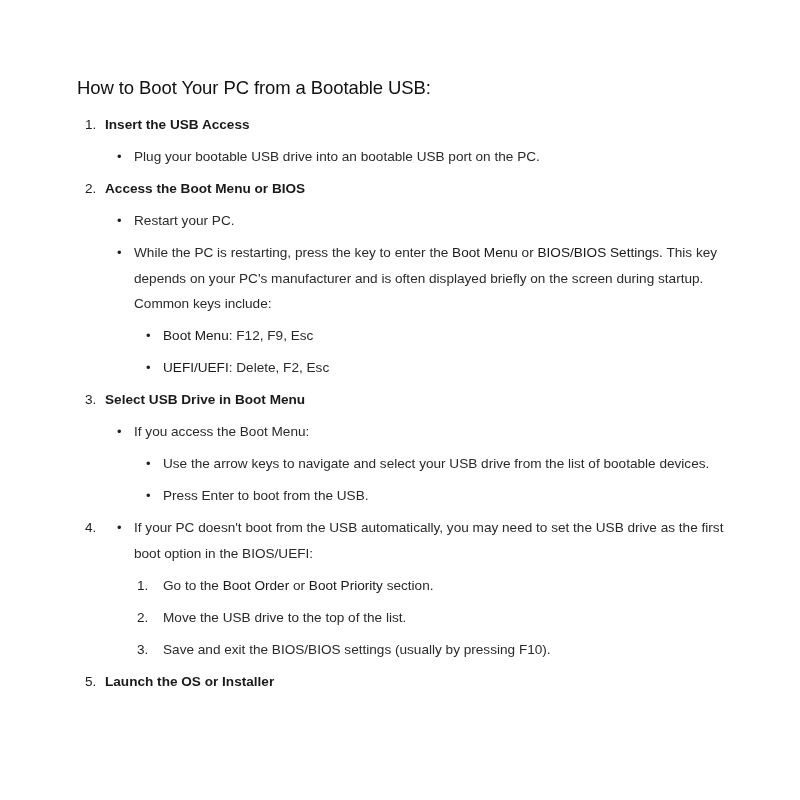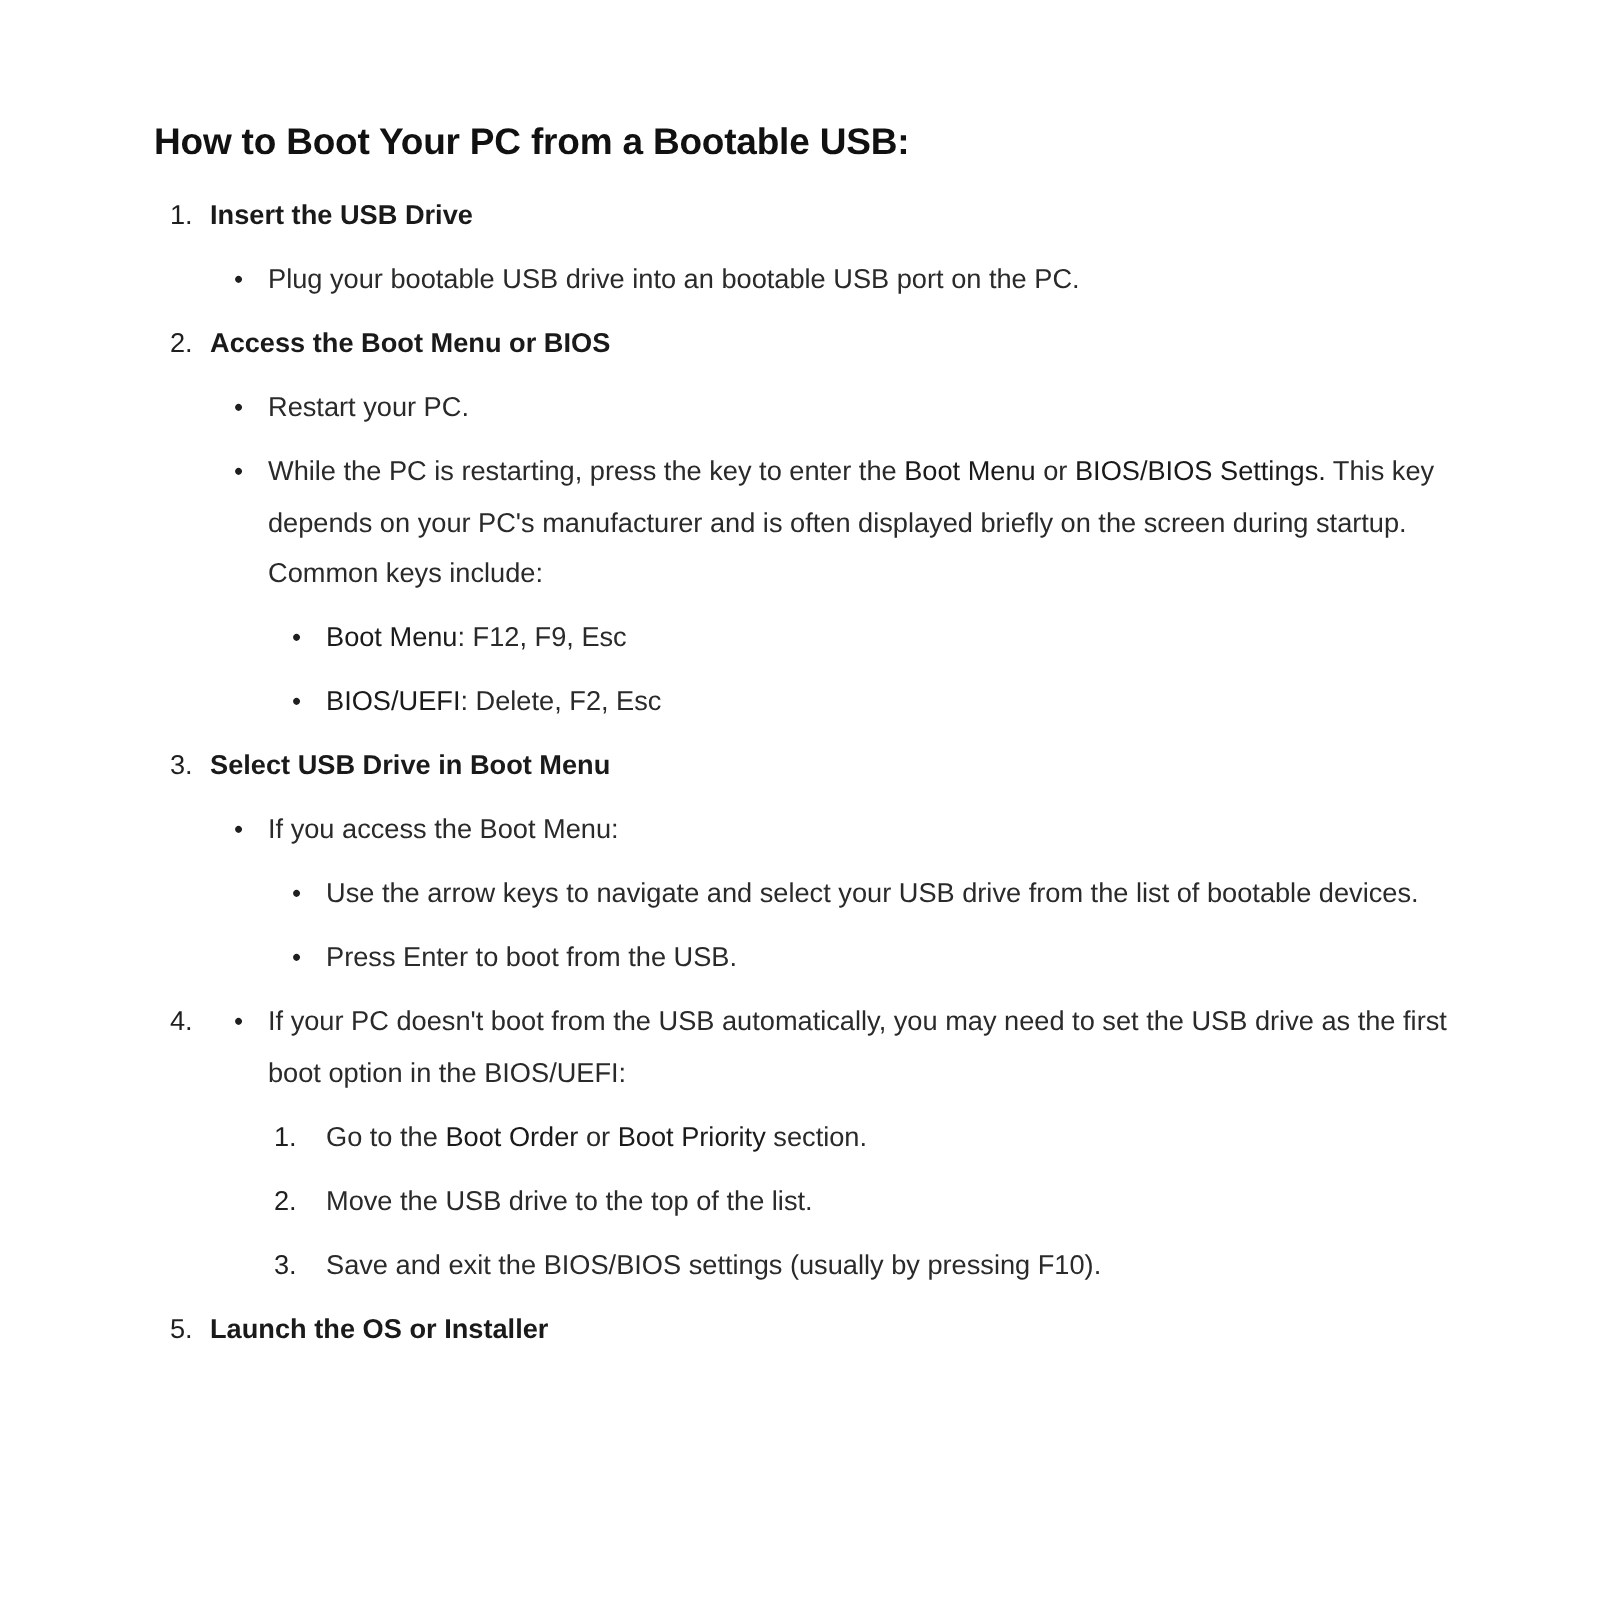--- a/index.html
+++ b/index.html
@@ -1,19 +1,19 @@
 <!DOCTYPE html>
 <html><head>
 <meta charset="utf-8">
 <style>
   html, body { margin: 0; padding: 0; background: #ffffff; }
   body { width: 800px; height: 800px; overflow: hidden; position: relative;
          font-family: "Liberation Sans", "DejaVu Sans", sans-serif; color: #1f1f1f; }
   .doc { position: absolute; left: 77px; top: 58px; width: 650px; }
-  h1 { font-size: 18.5px; font-weight: bold; margin: 0 0 11px 0; line-height: 26px; color: #111; letter-spacing: -0.1px; }
+  h1 { font-size: 18.5px; font-weight: normal; margin: 17px 0 11px 0; line-height: 26px; color: #111; letter-spacing: -0.1px; }
   .row { position: relative; font-size: 13.6px; line-height: 25.5px; margin-bottom: 6.5px; }
   .num { position: absolute; }
   .bul { position: absolute; font-size: 13px; }
   .lvl0 { padding-left: 28px; }
   .lvl0 .num { left: 8px; }
   .lvl1 { padding-left: 57px; }
   .lvl1 .bul { left: 40px; }
   .lvl2 { padding-left: 86px; }
   .lvl2 .bul { left: 69px; }
   .lvl2n { padding-left: 86px; }
@@ -23,21 +23,21 @@
   .txt { color: #2a2a2a; }
 </style>
 </head>
 <body>
 
 <div class="doc">
   <h1>How to Boot Your PC from a Bootable USB:</h1>
 
   <div class="row lvl0">
     <span class="num">1.</span>
-    <span class="title">Insert the USB Drive</span>
+    <span class="title">Insert the USB Access</span>
   </div>
   <div class="row lvl1">
     <span class="bul">•</span>
     <span class="txt">Plug your bootable USB drive into an bootable USB port on the PC.</span>
   </div>
 
   <div class="row lvl0">
     <span class="num">2.</span>
     <span class="title">Access the Boot Menu or BIOS</span>
   </div>
@@ -48,21 +48,21 @@
   <div class="row lvl1">
     <span class="bul">•</span>
     <span class="txt"><span>While the PC is restarting, press the key to enter the </span><b>Boot Menu</b><span> or </span><b>BIOS/BIOS Settings.</b><span> This key depends on your PC's manufacturer and is often displayed briefly on the screen during startup. Common keys include:</span></span>
   </div>
   <div class="row lvl2">
     <span class="bul">•</span>
     <span class="txt"><b>Boot Menu</b><span>: F12, F9, Esc</span></span>
   </div>
   <div class="row lvl2">
     <span class="bul">•</span>
-    <span class="txt"><b>BIOS/UEFI</b><span>: Delete, F2, Esc</span></span>
+    <span class="txt"><b>UEFI/UEFI</b><span>: Delete, F2, Esc</span></span>
   </div>
 
   <div class="row lvl0">
     <span class="num">3.</span>
     <span class="title">Select USB Drive in Boot Menu</span>
   </div>
   <div class="row lvl1">
     <span class="bul">•</span>
     <span class="txt">If you access the Boot Menu:</span>
   </div>

